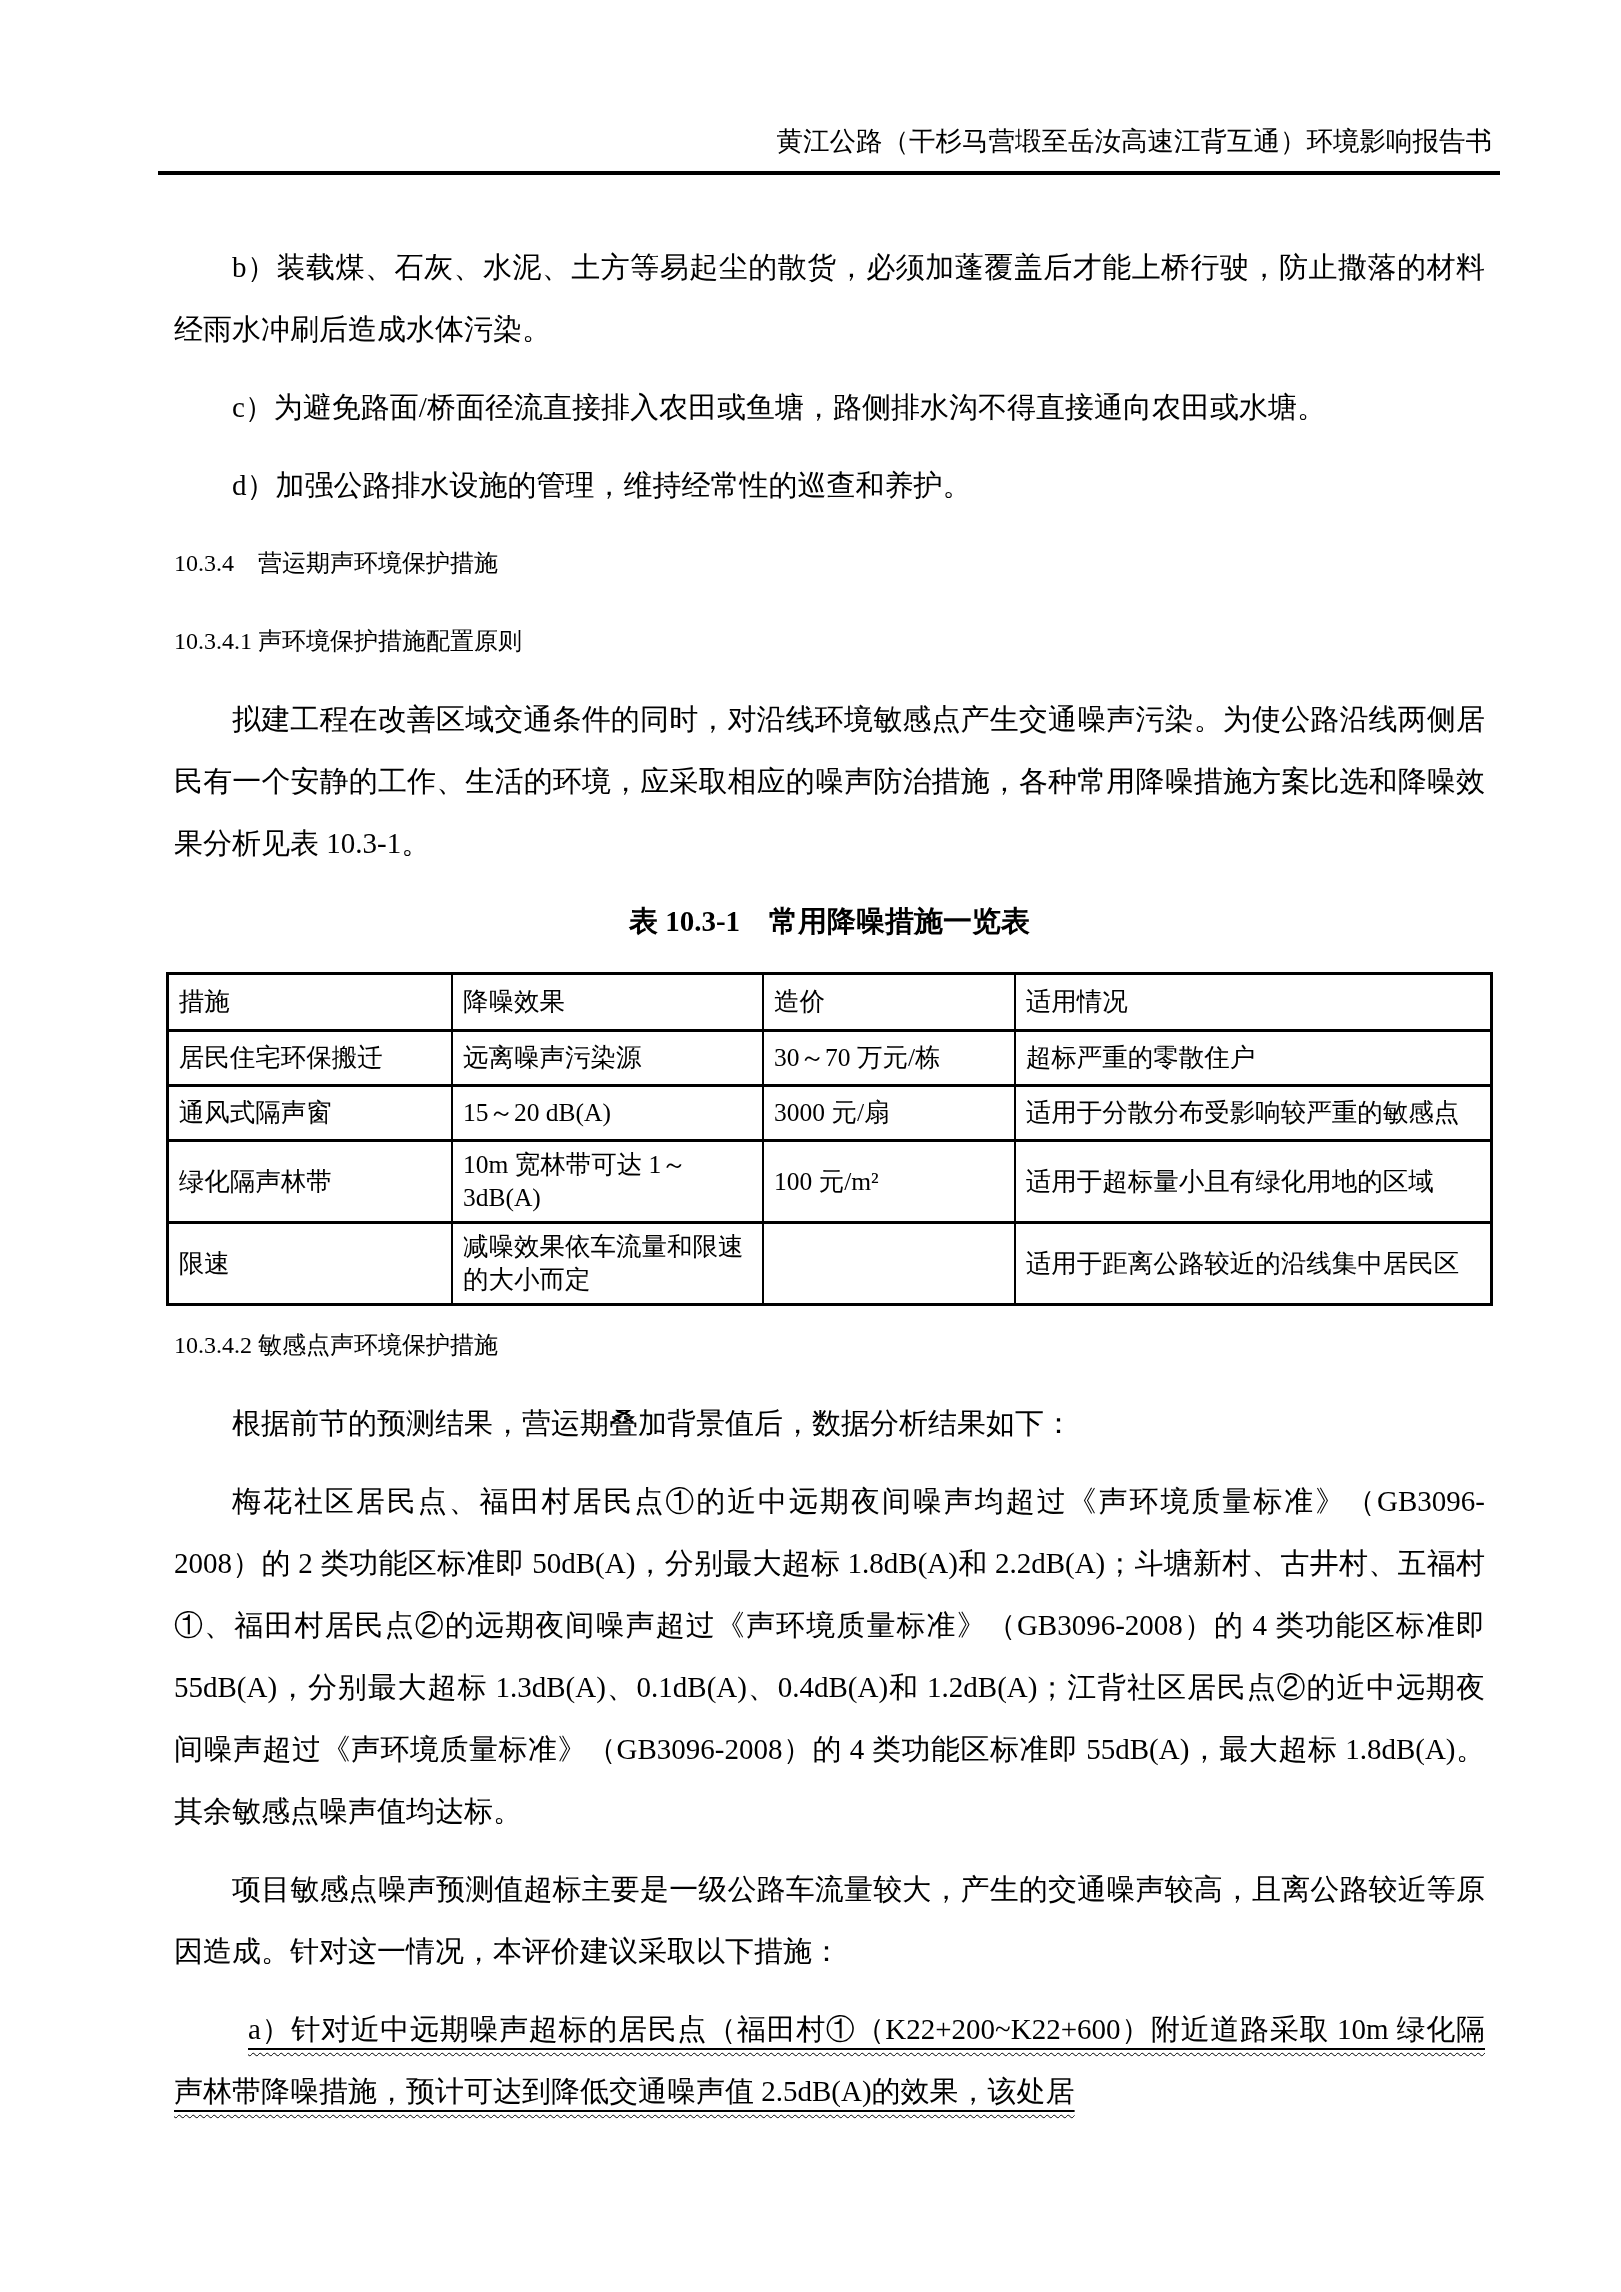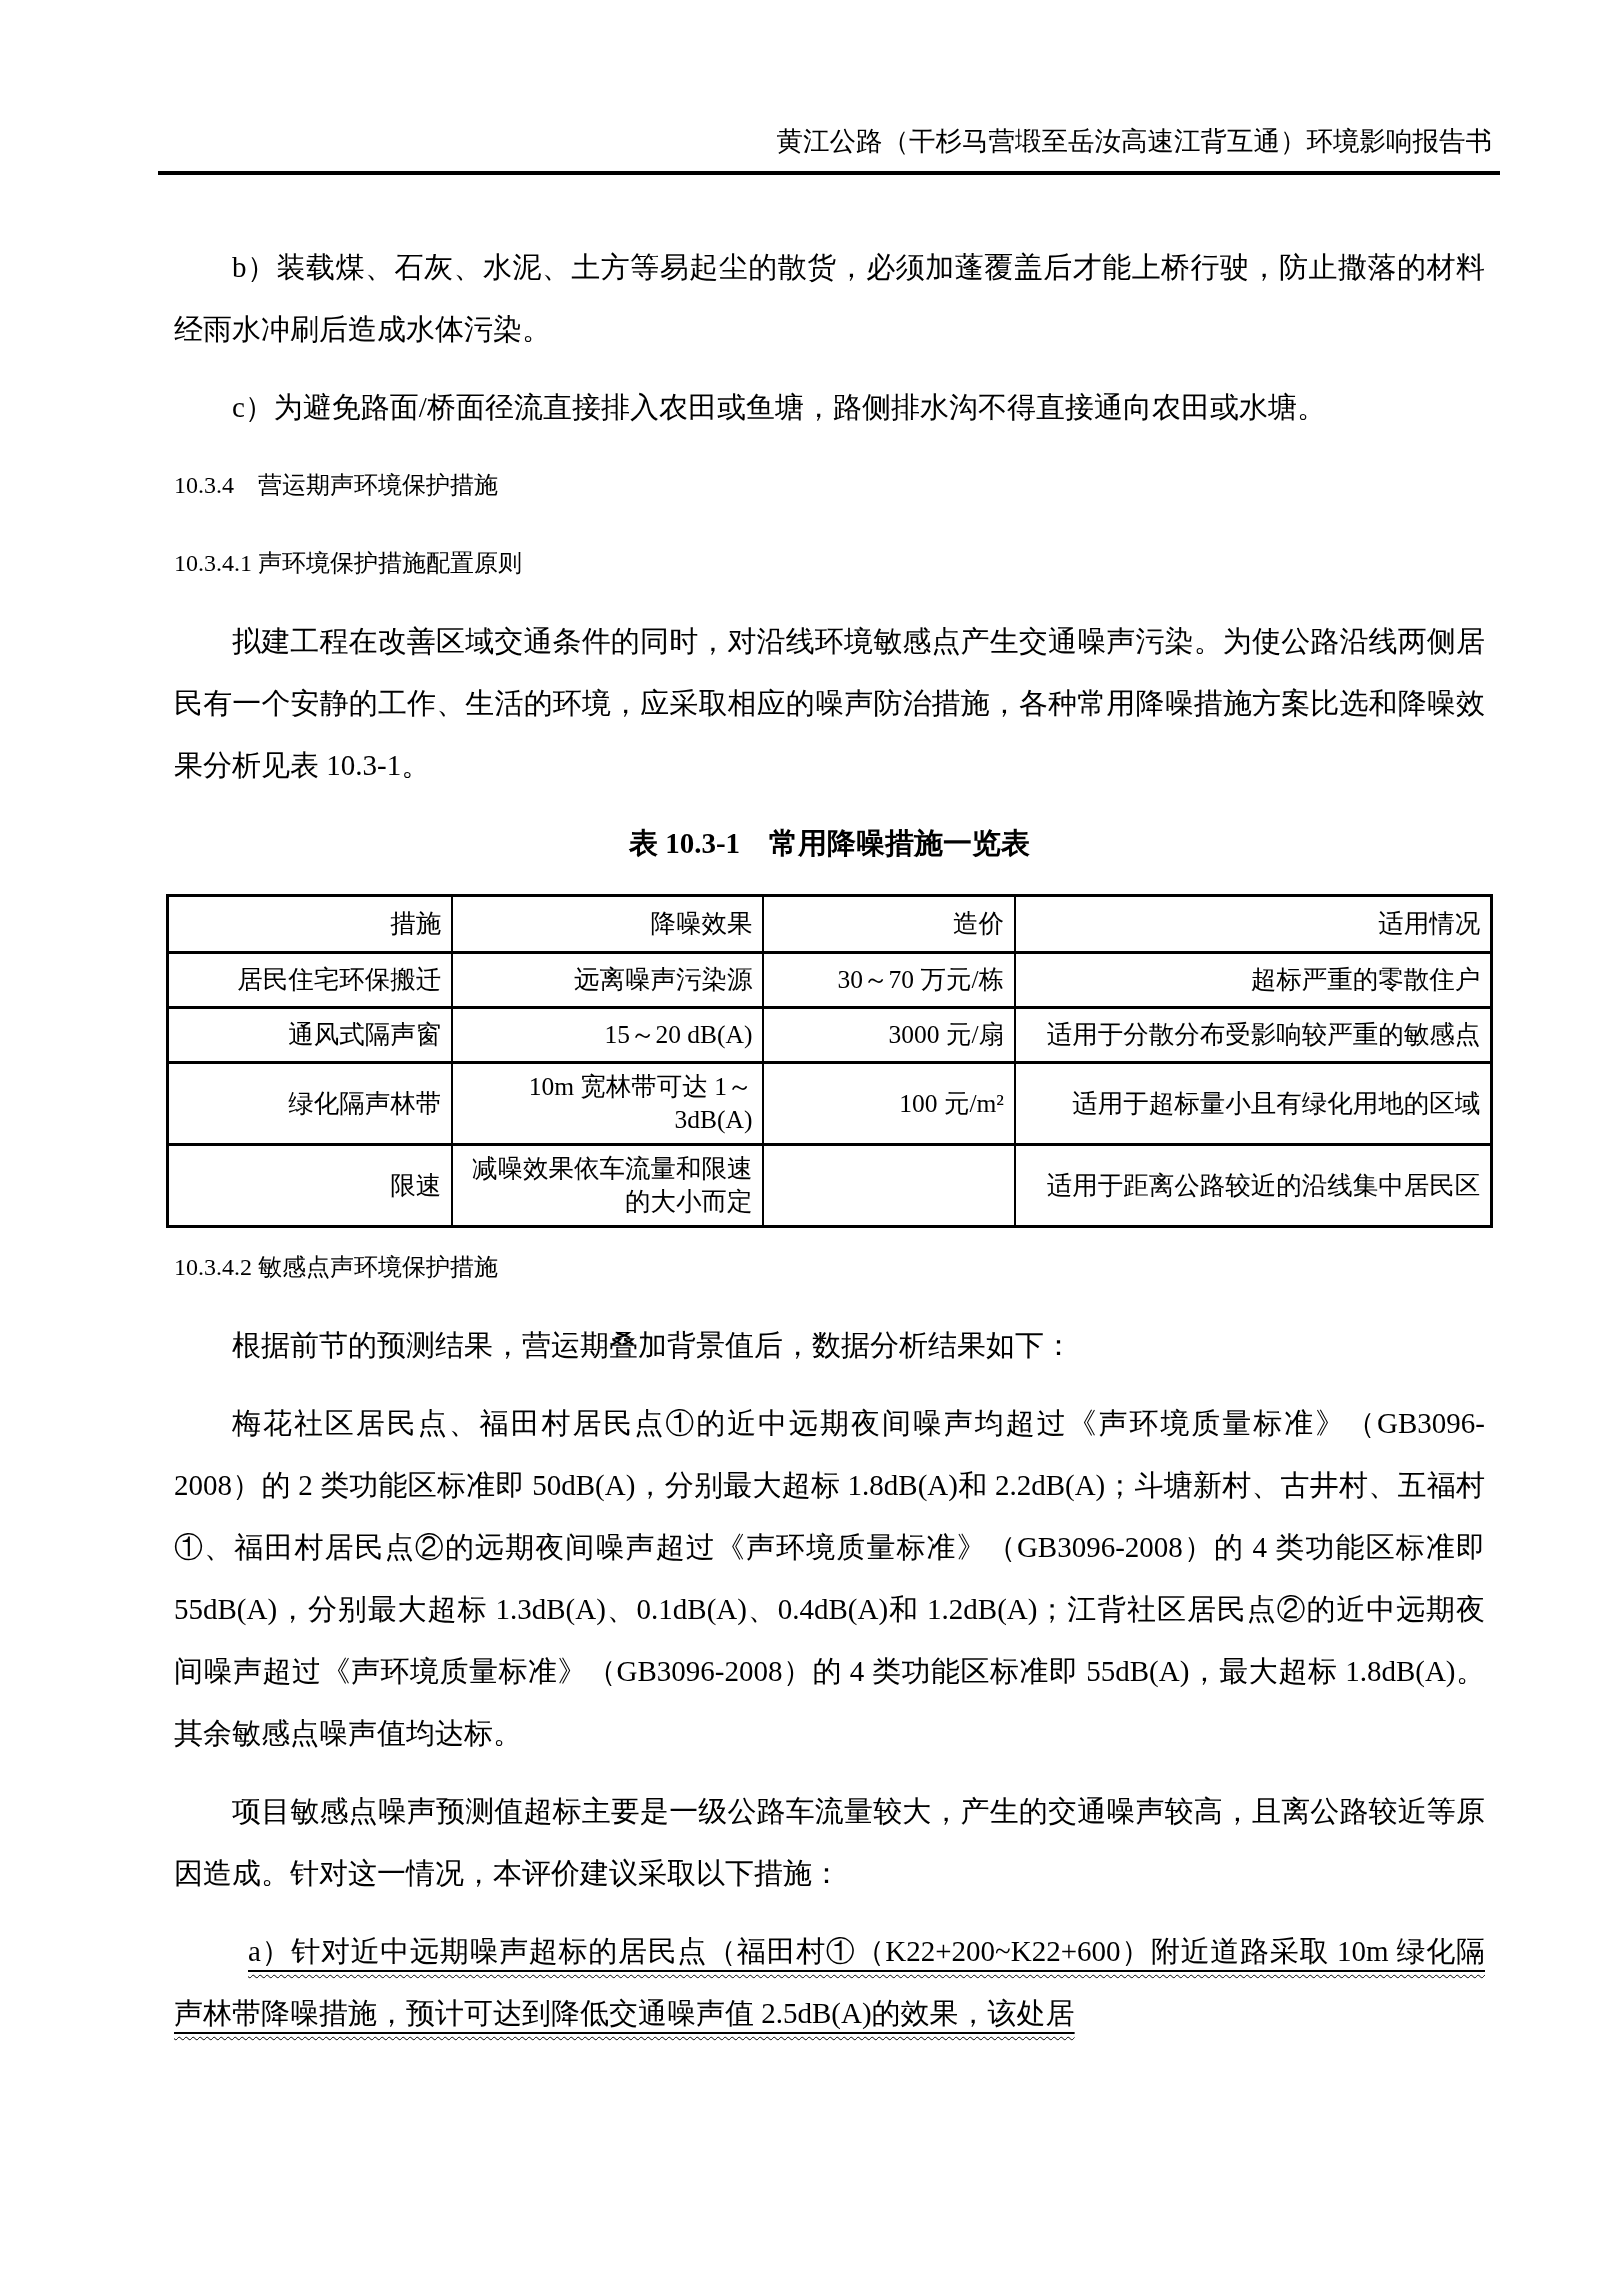--- a/index.html
+++ b/index.html
@@ -54,21 +54,21 @@
     table-layout: fixed;
     border: 3.9px solid #000;
   }
   table.measures td, table.measures th {
     border: 2px solid #000;
     border-top-width: 3.9px;
     border-bottom-width: 3.9px;
     font-weight: normal;
     font-size: 25.5px;
     line-height: 33px;
-    text-align: right;
+    text-align: left;
     vertical-align: middle;
     padding: 3.9px 9.8px;
   }
   .col-measure  { width: 21.5%; }
   .col-effect   { width: 23.5%; }
   .col-cost     { width: 19%; }
   .col-applic   { width: 36%; }
   tr.rh-header { height: 57px; }
   tr.rh-tall   { height: 82px; }
   tr.rh-short  { height: 55px; }
@@ -97,20 +97,21 @@
 <div class="page">
 
   <div class="doc-header">黄江公路（干杉马营塅至岳汝高速江背互通）环境影响报告书</div>
 
   <div class="content">
 
     <p class="body-line indent">b）装载煤、石灰、水泥、土方等易起尘的散货，必须加蓬覆盖后才能上桥行驶，防止撒落的材料经雨水冲刷后造成水体污染。</p>
 
     <p class="body-line indent">c）为避免路面/桥面径流直接排入农田或鱼塘，路侧排水沟不得直接通向农田或水塘。</p>
 
+    <p class="body-line indent">d）加强公路排水设施的管理，维持经常性的巡查和养护。</p>
 
     <h3 class="heading">10.3.4　营运期声环境保护措施</h3>
 
     <h4 class="heading">10.3.4.1 声环境保护措施配置原则</h4>
 
     <p class="body-line indent">拟建工程在改善区域交通条件的同时，对沿线环境敏感点产生交通噪声污染。为使公路沿线两侧居民有一个安静的工作、生活的环境，应采取相应的噪声防治措施，各种常用降噪措施方案比选和降噪效果分析见表 10.3-1。</p>
 
     <div class="table-caption">表 10.3-1　常用降噪措施一览表</div>
 
     <table class="measures">

